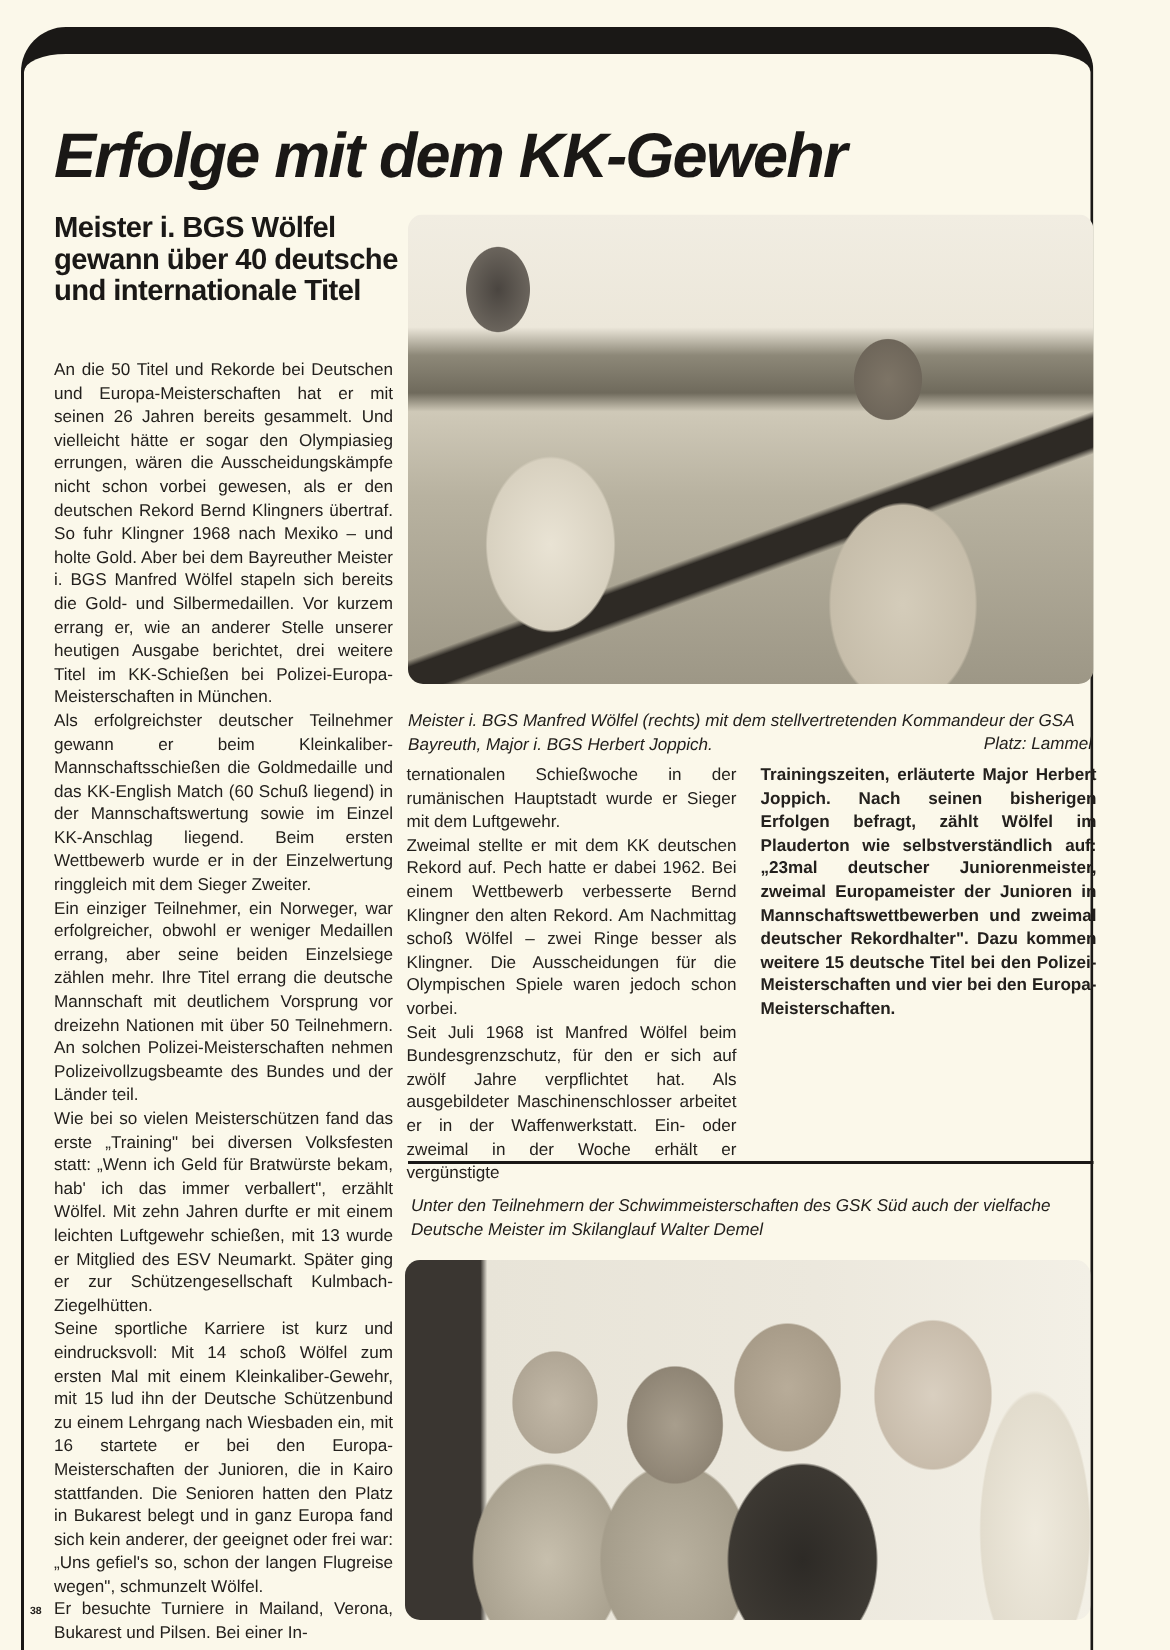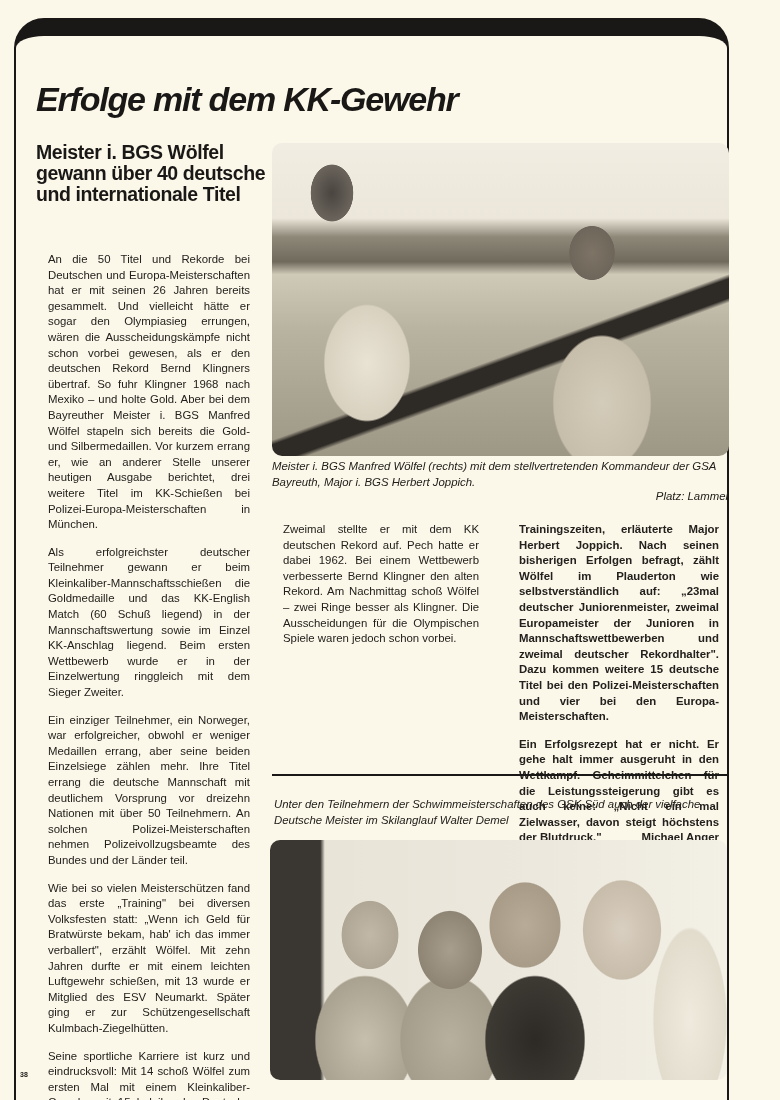--- a/index.html
+++ b/index.html
@@ -14,33 +14,33 @@
     position: absolute; left: 14px; top: 18px; width: 715px; height: 1082px;
     border-left: 2px solid #1a1816; border-right: 2px solid #1a1816;
     border-top: 18px solid #1a1816;
     border-radius: 30px 30px 0 0;
     box-sizing: border-box;
   }
   .title {
     position: absolute; left: 36px; top: 80px;
     font-family: "Liberation Sans", sans-serif;
     font-weight: 700; font-style: italic;
-    font-size: 34px; letter-spacing: -1.2px; color: #1a1816;
+    font-size: 42px; letter-spacing: -1.2px; color: #1a1816;
     margin: 0; white-space: nowrap;
   }
   .subhead {
     position: absolute; left: 36px; top: 142px; width: 232px;
     font-weight: 700; 
     font-size: 19.5px; line-height: 21px; letter-spacing: -0.4px; color: #1a1816;
   }
   .col {
     position: absolute; font-size: 11.4px; line-height: 15.6px; text-align: justify;
     color: #23201d;
   }
-  .col p { margin: 12px; }
+  .col p { margin: 0; }
   .col1 { left: 36px; top: 240px; width: 226px; }
   .col2 { left: 271px; top: 510px; width: 220px; }
   .col3 { left: 507px; top: 510px; width: 224px; font-weight: bold; }
   .photo {
     position: absolute; overflow: hidden; border-radius: 10px;
   }
   .photo1 {
     left: 272px; top: 143px; width: 457px; height: 313px;
     background:
       radial-gradient(ellipse 70px 95px at 95px 220px, #e9e3d4 0%, #d8d1c0 60%, transparent 62%),
@@ -60,21 +60,21 @@
       radial-gradient(ellipse 40px 48px at 100px 95px, #c2b8a7 0%, #b0a695 70%, transparent 72%),
       radial-gradient(ellipse 70px 90px at 265px 200px, #2d2a26 0%, #3d3933 70%, transparent 72%),
       radial-gradient(ellipse 70px 90px at 180px 200px, #b8b09e 0%, #a59d8b 70%, transparent 72%),
       radial-gradient(ellipse 70px 90px at 95px 200px, #c7bfad 0%, #aaa290 70%, transparent 72%),
       linear-gradient(90deg, #3a3631 0%, #3a3631 11%, #e8e4d8 12%, #ece8dd 60%, #f3f0e6 100%);
   }
   .caption {
     position: absolute; font-style: italic; font-size: 11.4px; line-height: 15.5px;
     color: #23201d;
   }
-  .caption1 { left: 272px; top: 459px; width: 460px; }
+  .caption1 { left: 272px; top: 474px; width: 460px; }
   .credit { position: absolute; right: 52px; top: 490px; font-style: italic; font-size: 11.4px; color: #23201d; }
   .caption2 { left: 274px; top: 797px; width: 465px; }
   .rule {
     position: absolute; left: 272px; top: 774px; width: 457px; height: 2px; background: #1a1816;
   }
   .page-num {
     position: absolute; left: 20px; top: 1071px; font-size: 7px; font-weight: 700; color: #23201d;
   }
 </style>
 </head>
@@ -84,32 +84,34 @@
 
 <h1 class="title">Erfolge mit dem KK-Gewehr</h1>
 <div class="subhead">Meister i. BGS Wölfel gewann über 40 deutsche und internationale Titel</div>
 
 <div class="col col1">
   <p>An die 50 Titel und Rekorde bei Deutschen und Europa-Meisterschaften hat er mit seinen 26 Jahren bereits gesammelt. Und vielleicht hätte er sogar den Olympiasieg errungen, wären die Ausscheidungskämpfe nicht schon vorbei gewesen, als er den deutschen Rekord Bernd Klingners übertraf. So fuhr Klingner 1968 nach Mexiko – und holte Gold. Aber bei dem Bayreuther Meister i. BGS Manfred Wölfel stapeln sich bereits die Gold- und Silbermedaillen. Vor kurzem errang er, wie an anderer Stelle unserer heutigen Ausgabe berichtet, drei weitere Titel im KK-Schießen bei Polizei-Europa-Meisterschaften in München.</p>
   <p>Als erfolgreichster deutscher Teilnehmer gewann er beim Kleinkaliber-Mannschaftsschießen die Goldmedaille und das KK-English Match (60 Schuß liegend) in der Mannschaftswertung sowie im Einzel KK-Anschlag liegend. Beim ersten Wettbewerb wurde er in der Einzelwertung ringgleich mit dem Sieger Zweiter.</p>
   <p>Ein einziger Teilnehmer, ein Norweger, war erfolgreicher, obwohl er weniger Medaillen errang, aber seine beiden Einzelsiege zählen mehr. Ihre Titel errang die deutsche Mannschaft mit deutlichem Vorsprung vor dreizehn Nationen mit über 50 Teilnehmern. An solchen Polizei-Meisterschaften nehmen Polizeivollzugsbeamte des Bundes und der Länder teil.</p>
   <p>Wie bei so vielen Meisterschützen fand das erste „Training" bei diversen Volksfesten statt: „Wenn ich Geld für Bratwürste bekam, hab' ich das immer verballert", erzählt Wölfel. Mit zehn Jahren durfte er mit einem leichten Luftgewehr schießen, mit 13 wurde er Mitglied des ESV Neumarkt. Später ging er zur Schützengesellschaft Kulmbach-Ziegelhütten.</p>
   <p>Seine sportliche Karriere ist kurz und eindrucksvoll: Mit 14 schoß Wölfel zum ersten Mal mit einem Kleinkaliber-Gewehr, mit 15 lud ihn der Deutsche Schützenbund zu einem Lehrgang nach Wiesbaden ein, mit 16 startete er bei den Europa-Meisterschaften der Junioren, die in Kairo stattfanden. Die Senioren hatten den Platz in Bukarest belegt und in ganz Europa fand sich kein anderer, der geeignet oder frei war: „Uns gefiel's so, schon der langen Flugreise wegen", schmunzelt Wölfel.</p>
+  <p>Er besuchte Turniere in Mailand, Verona, Bukarest und Pilsen. Bei einer In-</p>
 </div>
 
 <div class="photo photo1"></div>
 <div class="caption caption1">Meister i. BGS Manfred Wölfel (rechts) mit dem stellvertretenden Kommandeur der GSA Bayreuth, Major i. BGS Herbert Joppich.</div>
 <div class="credit">Platz: Lammel</div>
 
 <div class="col col2">
+  <p>ternationalen Schießwoche in der rumänischen Hauptstadt wurde er Sieger mit dem Luftgewehr.</p>
   <p>Zweimal stellte er mit dem KK deutschen Rekord auf. Pech hatte er dabei 1962. Bei einem Wettbewerb verbesserte Bernd Klingner den alten Rekord. Am Nachmittag schoß Wölfel – zwei Ringe besser als Klingner. Die Ausscheidungen für die Olympischen Spiele waren jedoch schon vorbei.</p>
+  <p>Seit Juli 1968 ist Manfred Wölfel beim Bundesgrenzschutz, für den er sich auf zwölf Jahre verpflichtet hat. Als ausgebildeter Maschinenschlosser arbeitet er in der Waffenwerkstatt. Ein- oder zweimal in der Woche erhält er vergünstigte</p>
 </div>
 
 <div class="col col3">
   <p>Trainingszeiten, erläuterte Major Herbert Joppich. Nach seinen bisherigen Erfolgen befragt, zählt Wölfel im Plauderton wie selbstverständlich auf: „23mal deutscher Juniorenmeister, zweimal Europameister der Junioren in Mannschaftswettbewerben und zweimal deutscher Rekordhalter". Dazu kommen weitere 15 deutsche Titel bei den Polizei-Meisterschaften und vier bei den Europa-Meisterschaften.</p>
-  <p><span>Ein Erfolgsrezept hat er nicht. Er gehe halt immer ausgeruht in den Wettkampf. Geheimmittelchen für die Leistungssteigerung gibt es auch keine: „Nicht ein mal Zielwasser, davon steigt höchstens der Blutdruck."</span><span style="float:right">Michael Anger</span></p>
 </div>
 
 <div class="rule"></div>
 <div class="caption caption2">Unter den Teilnehmern der Schwimmeisterschaften des GSK Süd auch der vielfache Deutsche Meister im Skilanglauf Walter Demel</div>
 <div class="photo photo2"></div>
 
 <div class="page-num">38</div>
 
 </body></html>

